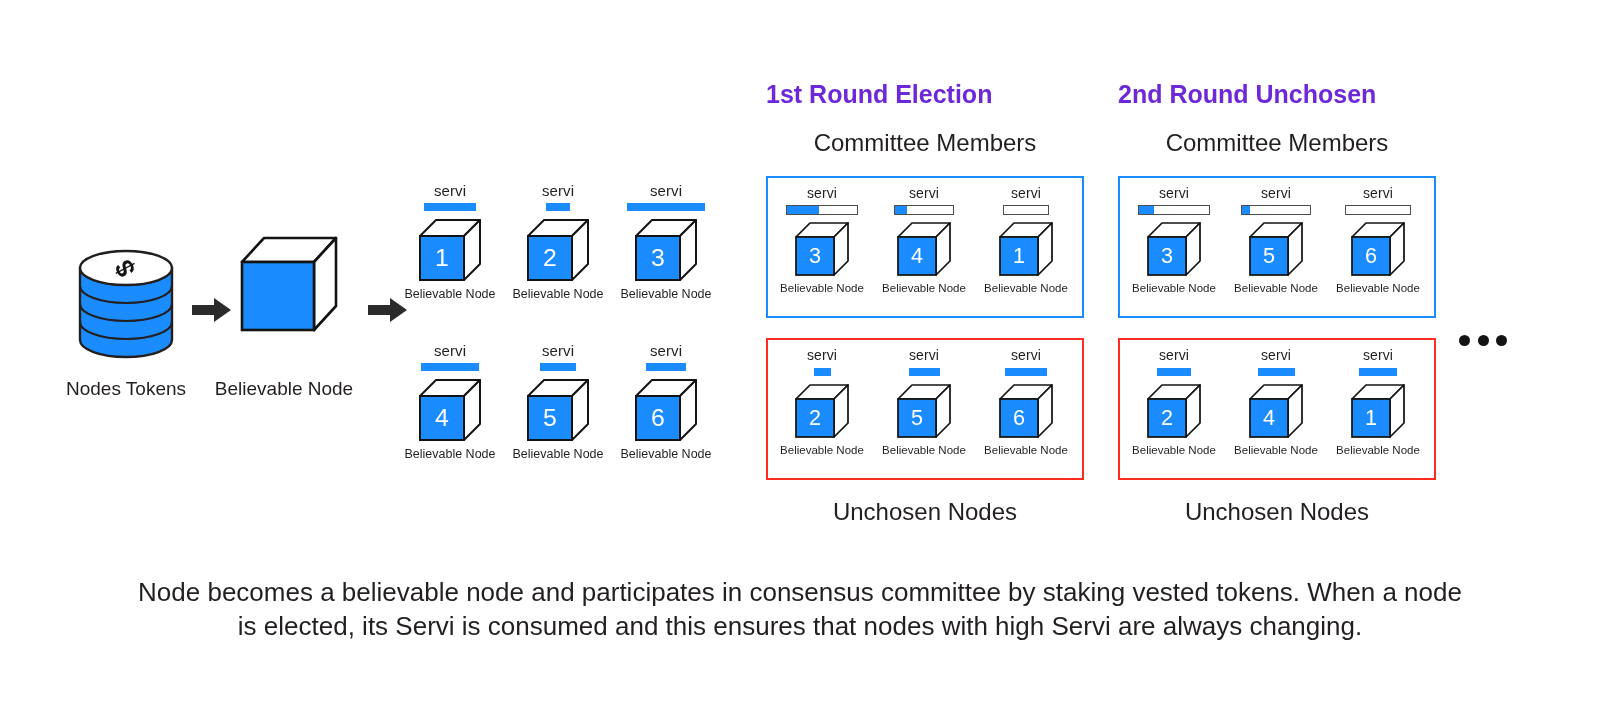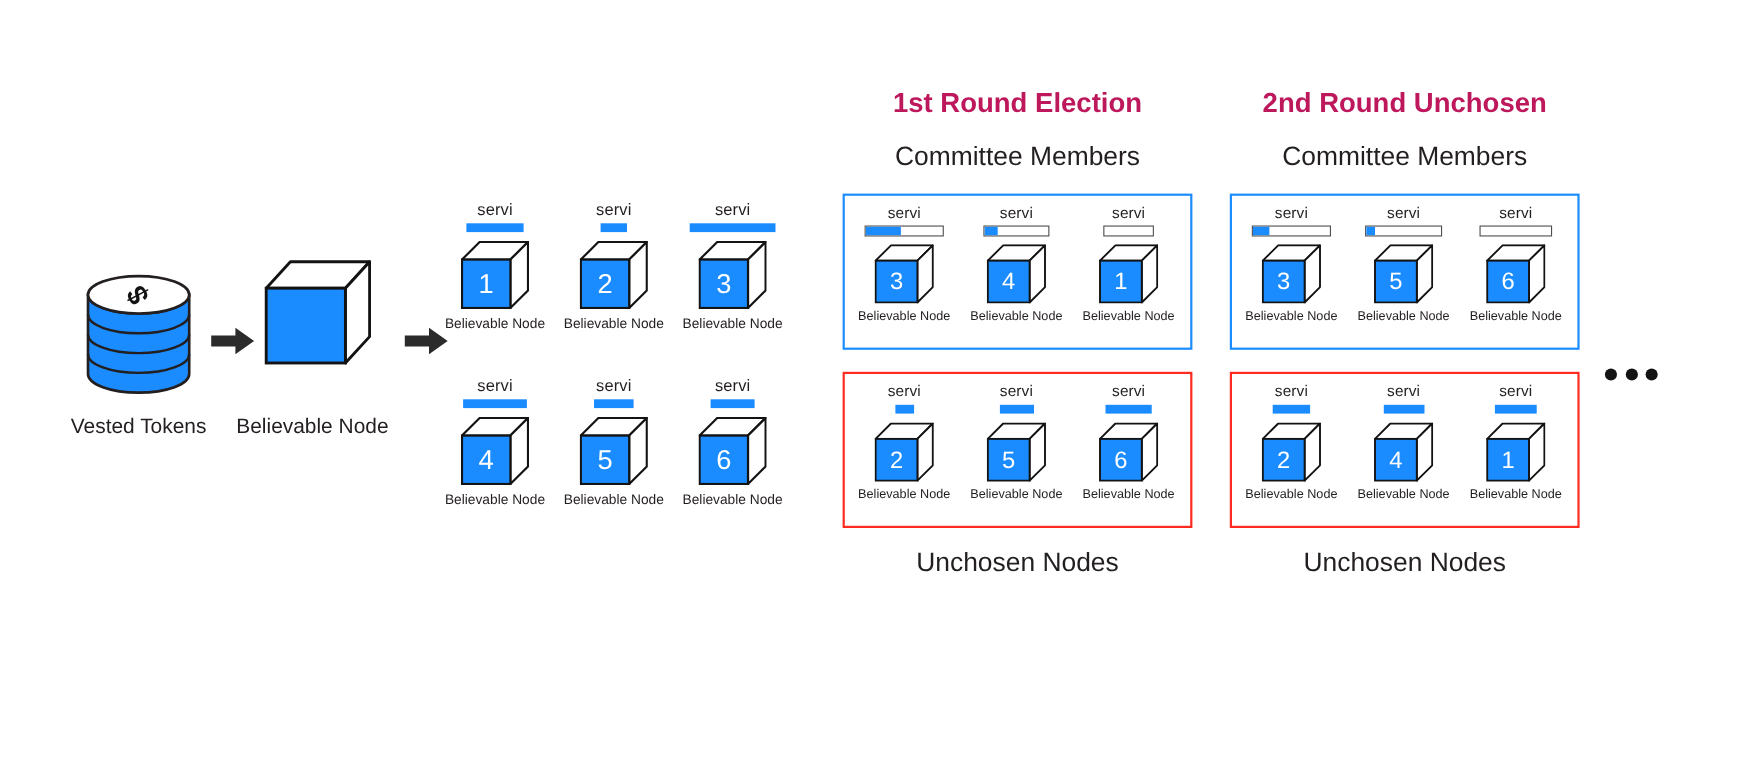--- a/index.html
+++ b/index.html
@@ -87,24 +87,24 @@
     text-align: center;
     font-size: 12.5px;
     color: #231f20;
     margin-top: 6px;
     white-space: nowrap;
   }
 
   
   .round-title {
     position: absolute;
-    text-align: center;
+    text-align: left;
     font-size: 25px;
     font-weight: bold;
-    color: #be185d;
+    color: #6d28d9;
     white-space: nowrap;
   }
   .group-label {
     position: absolute;
     text-align: center;
     font-size: 24px;
     color: #231f20;
     white-space: nowrap;
   }
   .box {
@@ -151,21 +151,21 @@
     <g stroke="#231f20" stroke-width="2.2" fill="none">
       <path d="M14,74 a46,17 0 0 0 92,0"></path>
       <path d="M14,56 a46,17 0 0 0 92,0"></path>
       <path d="M14,38 a46,17 0 0 0 92,0"></path>
       <path d="M14,20 a46,17 0 0 0 92,0"></path>
     </g>
     <ellipse cx="60" cy="20" rx="46" ry="17" fill="#ffffff" stroke="#231f20" stroke-width="2.4"></ellipse>
     <text x="60" y="21" font-family="'Liberation Sans', sans-serif" font-size="26" font-weight="bold" fill="#131313" text-anchor="middle" dominant-baseline="middle" transform="rotate(-118 60 20)">$</text>
   </svg>
 </div>
-<div class="abs" id="token-label">Vested Tokens</div>
+<div class="abs" id="token-label">Nodes Tokens</div>
 
 <div class="abs" id="arrow-1">
   <svg width="44" height="30" viewBox="0 0 44 30">
     <path d="M2,10 h22 v-7 l17,12 -17,12 v-7 h-22 z" fill="#2b2b2b"></path>
   </svg>
 </div>
 
 <div class="abs" id="root-node-group">
   <svg width="102" height="102" viewBox="0 0 102 102">
     <polygon points="4,30 26,6 98,6 76,30" fill="#ffffff" stroke="#131313" stroke-width="2.6" stroke-linejoin="round"></polygon>
@@ -479,13 +479,15 @@
     <div class="group-label" style="left: 1118px; top: 498px; width: 318px;">Unchosen Nodes</div>
   </div>
 
 <div class="abs" id="ellipsis">
   <span></span>
   <span></span>
   <span></span>
 </div>
 
 <div id="caption">
+  <div>Node becomes a believable node and participates in consensus committee by staking vested tokens. When a node</div>
+  <div>is elected, its Servi is consumed and this ensures that nodes with high Servi are always changing.</div>
 </div>
 
 </body></html>

